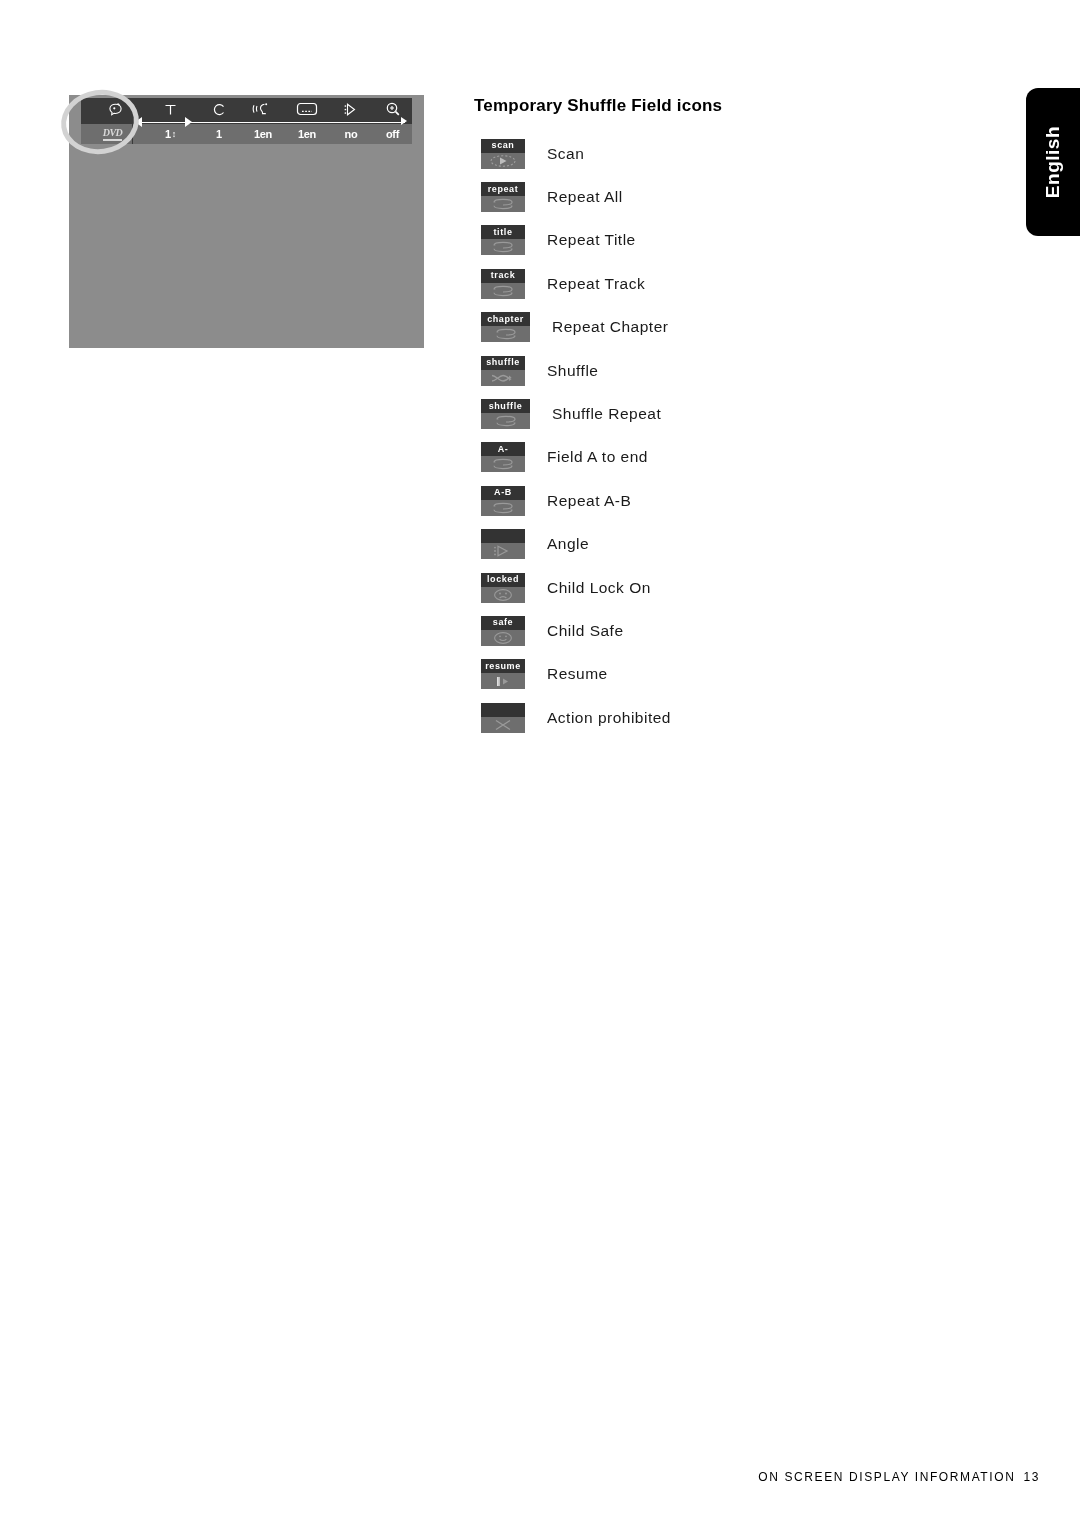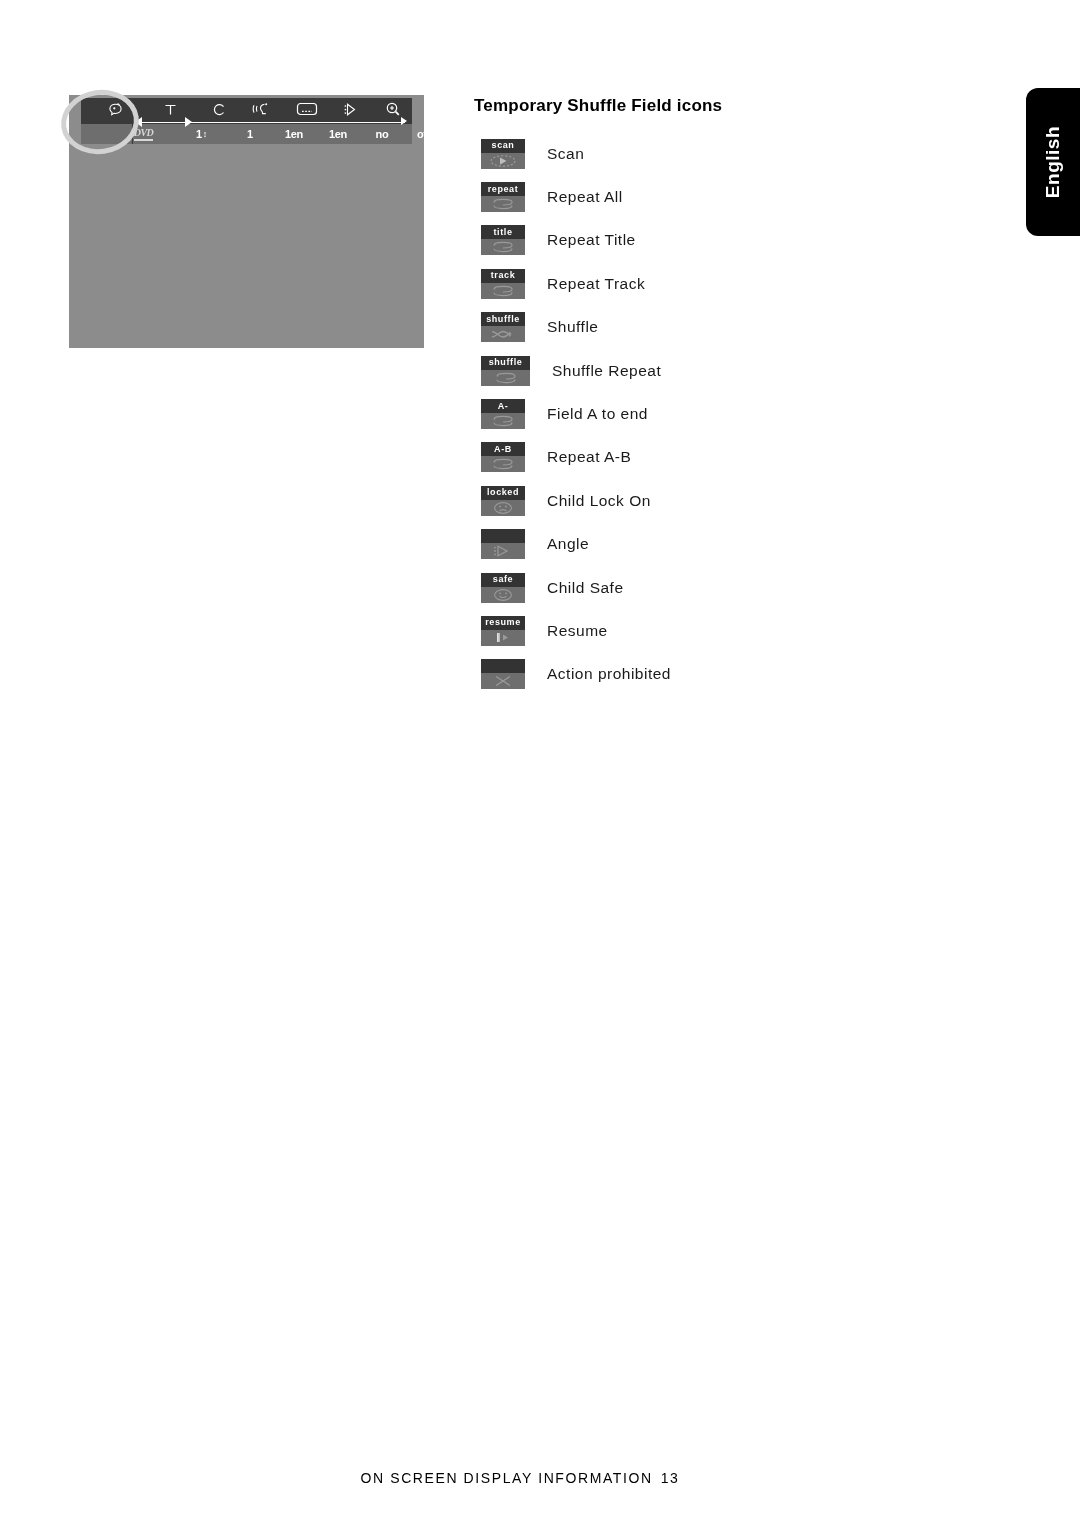--- a/index.html
+++ b/index.html
@@ -189,22 +189,22 @@
     writing-mode:vertical-rl;
     transform:rotate(180deg);
     letter-spacing:0.5px;
   }
 
   
   #footer{
     position:absolute;
     left:0; right:40px;
     top:1470px;
-    text-align:center;
-    font-size:14px;
+    text-align:right;
+    font-size:12px;
     letter-spacing:1.6px;
     color:#000000;
   }
   #footer .pg{ margin-left:8px; }
 </style>
 </head>
 <body>
 
 <div id="tv-figure">
 
@@ -273,21 +273,21 @@
           <svg width="18" height="17" viewBox="0 0 18 17">
             <circle cx="8" cy="7" r="4.7" fill="none" stroke="#ffffff" stroke-width="1.2"></circle>
             <path d="M6 7h4M8 5v4" fill="none" stroke="#ffffff" stroke-width="1.1"></path>
             <path d="M11.6 10.6l3.2 3.2" fill="none" stroke="#ffffff" stroke-width="1.7"></path>
           </svg>
         </span>
       </div>
     </div>
 
     <div id="osd-value-row">
-      <div class="osd-cell" style="width:63px;padding-left:31px;">
+      <div class="osd-cell" style="width:63px;">
         <span class="dvd-logo">DVD</span>
       </div>
       <div class="osd-cell osd-val" style="width:53px;">
         <span>1</span>
           <span style="font-size:9px;margin-left:1px;">↕</span>
       </div>
       <div class="osd-cell osd-val" style="width:44px;">1</div>
       <div class="osd-cell osd-val" style="width:44px;">1en</div>
       <div class="osd-cell osd-val" style="width:44px;">1en</div>
       <div class="osd-cell osd-val" style="width:44px;">no</div>
@@ -358,20 +358,34 @@
           <path d="M5 5.2c0-1.6 4-2.8 9-2.8s9 1.2 9 2.8-4 2.8-9 2.8" fill="none" stroke="#9a9a9a" stroke-width="1.2"></path>
           <path d="M23 8.8c0 1.6-4 2.8-9 2.8S5 10.4 5 8.8" fill="none" stroke="#9a9a9a" stroke-width="1.2"></path>
           <path d="M5.3 3.4l-.6 2 2-.2z" fill="#9a9a9a"></path>
           <path d="M22.7 10.6l.6-2-2 .2z" fill="#9a9a9a"></path>
         </svg>
       </div>
     </div>
     <div class="row-label">Repeat Track</div>
   </div>
 
+  <div class="icon-row">
+    <div class="badge wide">
+      <div class="badge-top">chapter</div>
+      <div class="badge-bottom">
+        <svg width="28" height="14" viewBox="0 0 28 14">
+          <path d="M5 5.2c0-1.6 4-2.8 9-2.8s9 1.2 9 2.8-4 2.8-9 2.8" fill="none" stroke="#9a9a9a" stroke-width="1.2"></path>
+          <path d="M23 8.8c0 1.6-4 2.8-9 2.8S5 10.4 5 8.8" fill="none" stroke="#9a9a9a" stroke-width="1.2"></path>
+          <path d="M5.3 3.4l-.6 2 2-.2z" fill="#9a9a9a"></path>
+          <path d="M22.7 10.6l.6-2-2 .2z" fill="#9a9a9a"></path>
+        </svg>
+      </div>
+    </div>
+    <div class="row-label">Repeat Chapter</div>
+  </div>
 
   <div class="icon-row">
     <div class="badge">
       <div class="badge-top">shuffle</div>
       <div class="badge-bottom">
         <svg width="30" height="14" viewBox="0 0 30 14">
           <path d="M4 4.5c4 0 7 5.5 11 5.5 3 0 5-2 6.5-3.5" fill="none" stroke="#9a9a9a" stroke-width="1.3"></path>
           <path d="M4 10c4 0 7-5.5 11-5.5 3 0 5 2 6.5 3.5" fill="none" stroke="#9a9a9a" stroke-width="1.3"></path>
           <path d="M21 4.5l2.6 1.9-2.4 1.3z" fill="#9a9a9a"></path>
           <path d="M21 10l2.6-1.9-2.4-1.3z" fill="#9a9a9a"></path>
@@ -421,50 +435,50 @@
           <path d="M5.3 3.4l-.6 2 2-.2z" fill="#9a9a9a"></path>
           <path d="M22.7 10.6l.6-2-2 .2z" fill="#9a9a9a"></path>
         </svg>
       </div>
     </div>
     <div class="row-label">Repeat A-B</div>
   </div>
 
   <div class="icon-row">
     <div class="badge">
+      <div class="badge-top"></div>
+      <div class="badge-bottom">
+        <svg width="26" height="14" viewBox="0 0 26 14">
+          <path d="M8 2.2l9 4.8-9 4.8z" fill="none" stroke="#9a9a9a" stroke-width="1.2"></path>
+          <circle cx="5" cy="3.6" r=".9" fill="#9a9a9a"></circle>
+          <circle cx="5" cy="7" r=".9" fill="#9a9a9a"></circle>
+          <circle cx="5" cy="10.4" r=".9" fill="#9a9a9a"></circle>
+        </svg>
+      </div>
+    </div>
+    <div class="row-label">Angle</div>
+  </div>
+
+  <div class="icon-row">
+    <div class="badge">
       <div class="badge-top">locked</div>
       <div class="badge-bottom">
         <svg width="24" height="14" viewBox="0 0 24 14">
           <ellipse cx="12" cy="7" rx="8.4" ry="5.4" fill="none" stroke="#9a9a9a" stroke-width="1.1"></ellipse>
           <circle cx="9" cy="5.5" r=".9" fill="#9a9a9a"></circle>
           <circle cx="15" cy="5.5" r=".9" fill="#9a9a9a"></circle>
           <path d="M8.6 10c1.8-1.8 5-1.8 6.8 0" fill="none" stroke="#9a9a9a" stroke-width="1.1"></path>
         </svg>
       </div>
     </div>
     <div class="row-label">Child Lock On</div>
   </div>
 
   <div class="icon-row">
     <div class="badge">
-      <div class="badge-top"></div>
-      <div class="badge-bottom">
-        <svg width="26" height="14" viewBox="0 0 26 14">
-          <path d="M8 2.2l9 4.8-9 4.8z" fill="none" stroke="#9a9a9a" stroke-width="1.2"></path>
-          <circle cx="5" cy="3.6" r=".9" fill="#9a9a9a"></circle>
-          <circle cx="5" cy="7" r=".9" fill="#9a9a9a"></circle>
-          <circle cx="5" cy="10.4" r=".9" fill="#9a9a9a"></circle>
-        </svg>
-      </div>
-    </div>
-    <div class="row-label">Angle</div>
-  </div>
-
-  <div class="icon-row">
-    <div class="badge">
       <div class="badge-top">safe</div>
       <div class="badge-bottom">
         <svg width="24" height="14" viewBox="0 0 24 14">
           <ellipse cx="12" cy="7" rx="8.4" ry="5.4" fill="none" stroke="#9a9a9a" stroke-width="1.1"></ellipse>
           <circle cx="9" cy="5.3" r=".9" fill="#9a9a9a"></circle>
           <circle cx="15" cy="5.3" r=".9" fill="#9a9a9a"></circle>
           <path d="M8.6 8.2c1.8 1.8 5 1.8 6.8 0" fill="none" stroke="#9a9a9a" stroke-width="1.1"></path>
         </svg>
       </div>
     </div>

